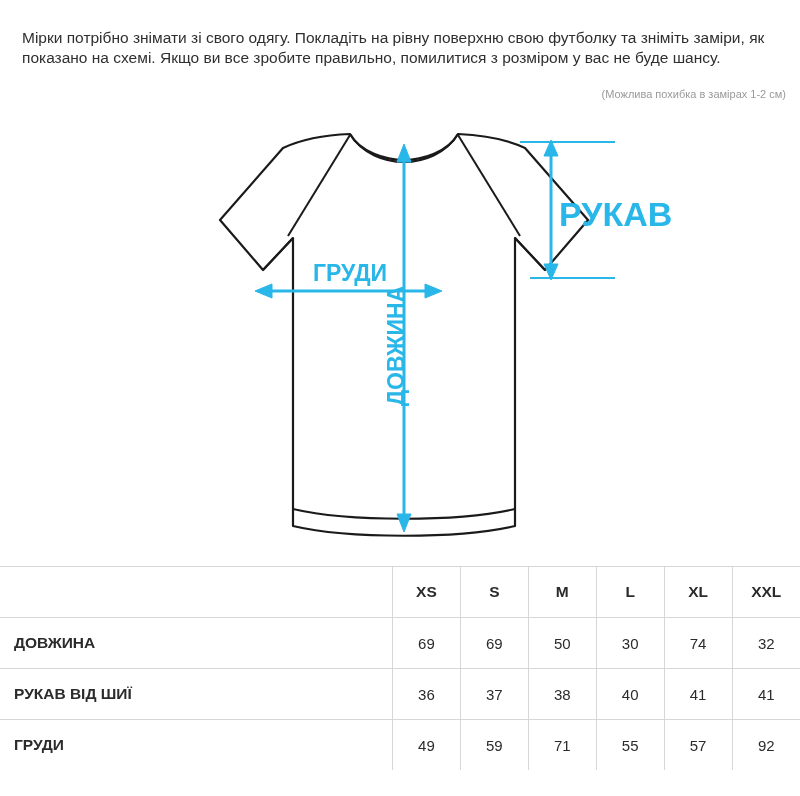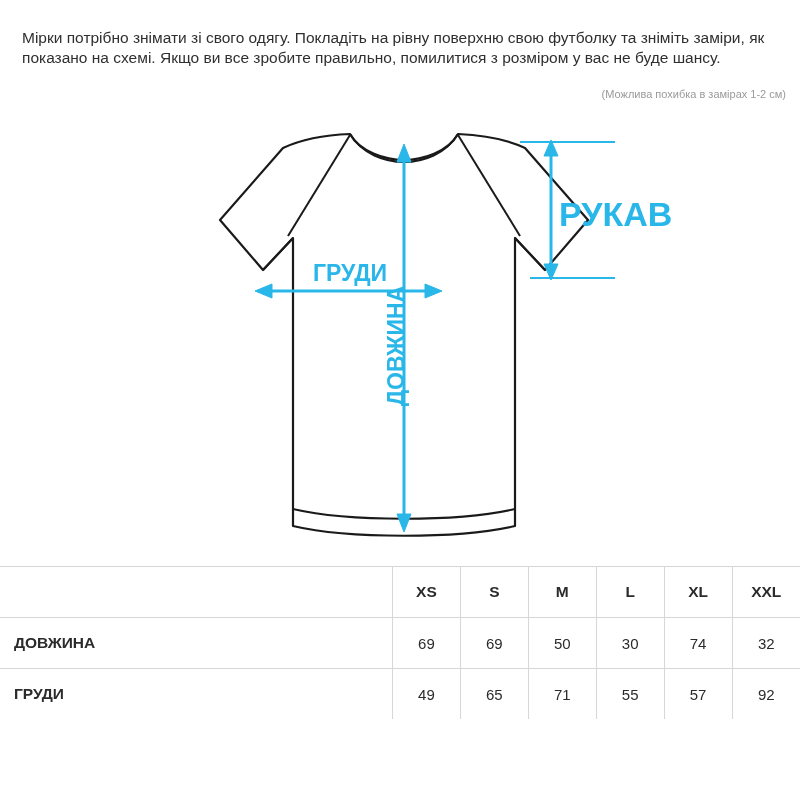--- a/index.html
+++ b/index.html
@@ -172,23 +172,32 @@
         <tr>
           <td class="row-head">ДОВЖИНА</td>
           <td>69</td>
           <td>69</td>
           <td>50</td>
           <td>30</td>
           <td>74</td>
           <td>32</td>
         </tr>
         <tr>
+          <td class="row-head">РУКАВ ВІД ШИЇ</td>
+          <td>36</td>
+          <td>37</td>
+          <td>38</td>
+          <td>40</td>
+          <td>41</td>
+          <td>41</td>
+        </tr>
+        <tr>
           <td class="row-head">ГРУДИ</td>
           <td>49</td>
-          <td>65</td>
+          <td>59</td>
           <td>71</td>
           <td>55</td>
           <td>57</td>
           <td>92</td>
         </tr>
       </tbody>
     </table>
   </div>
 
 </div>

